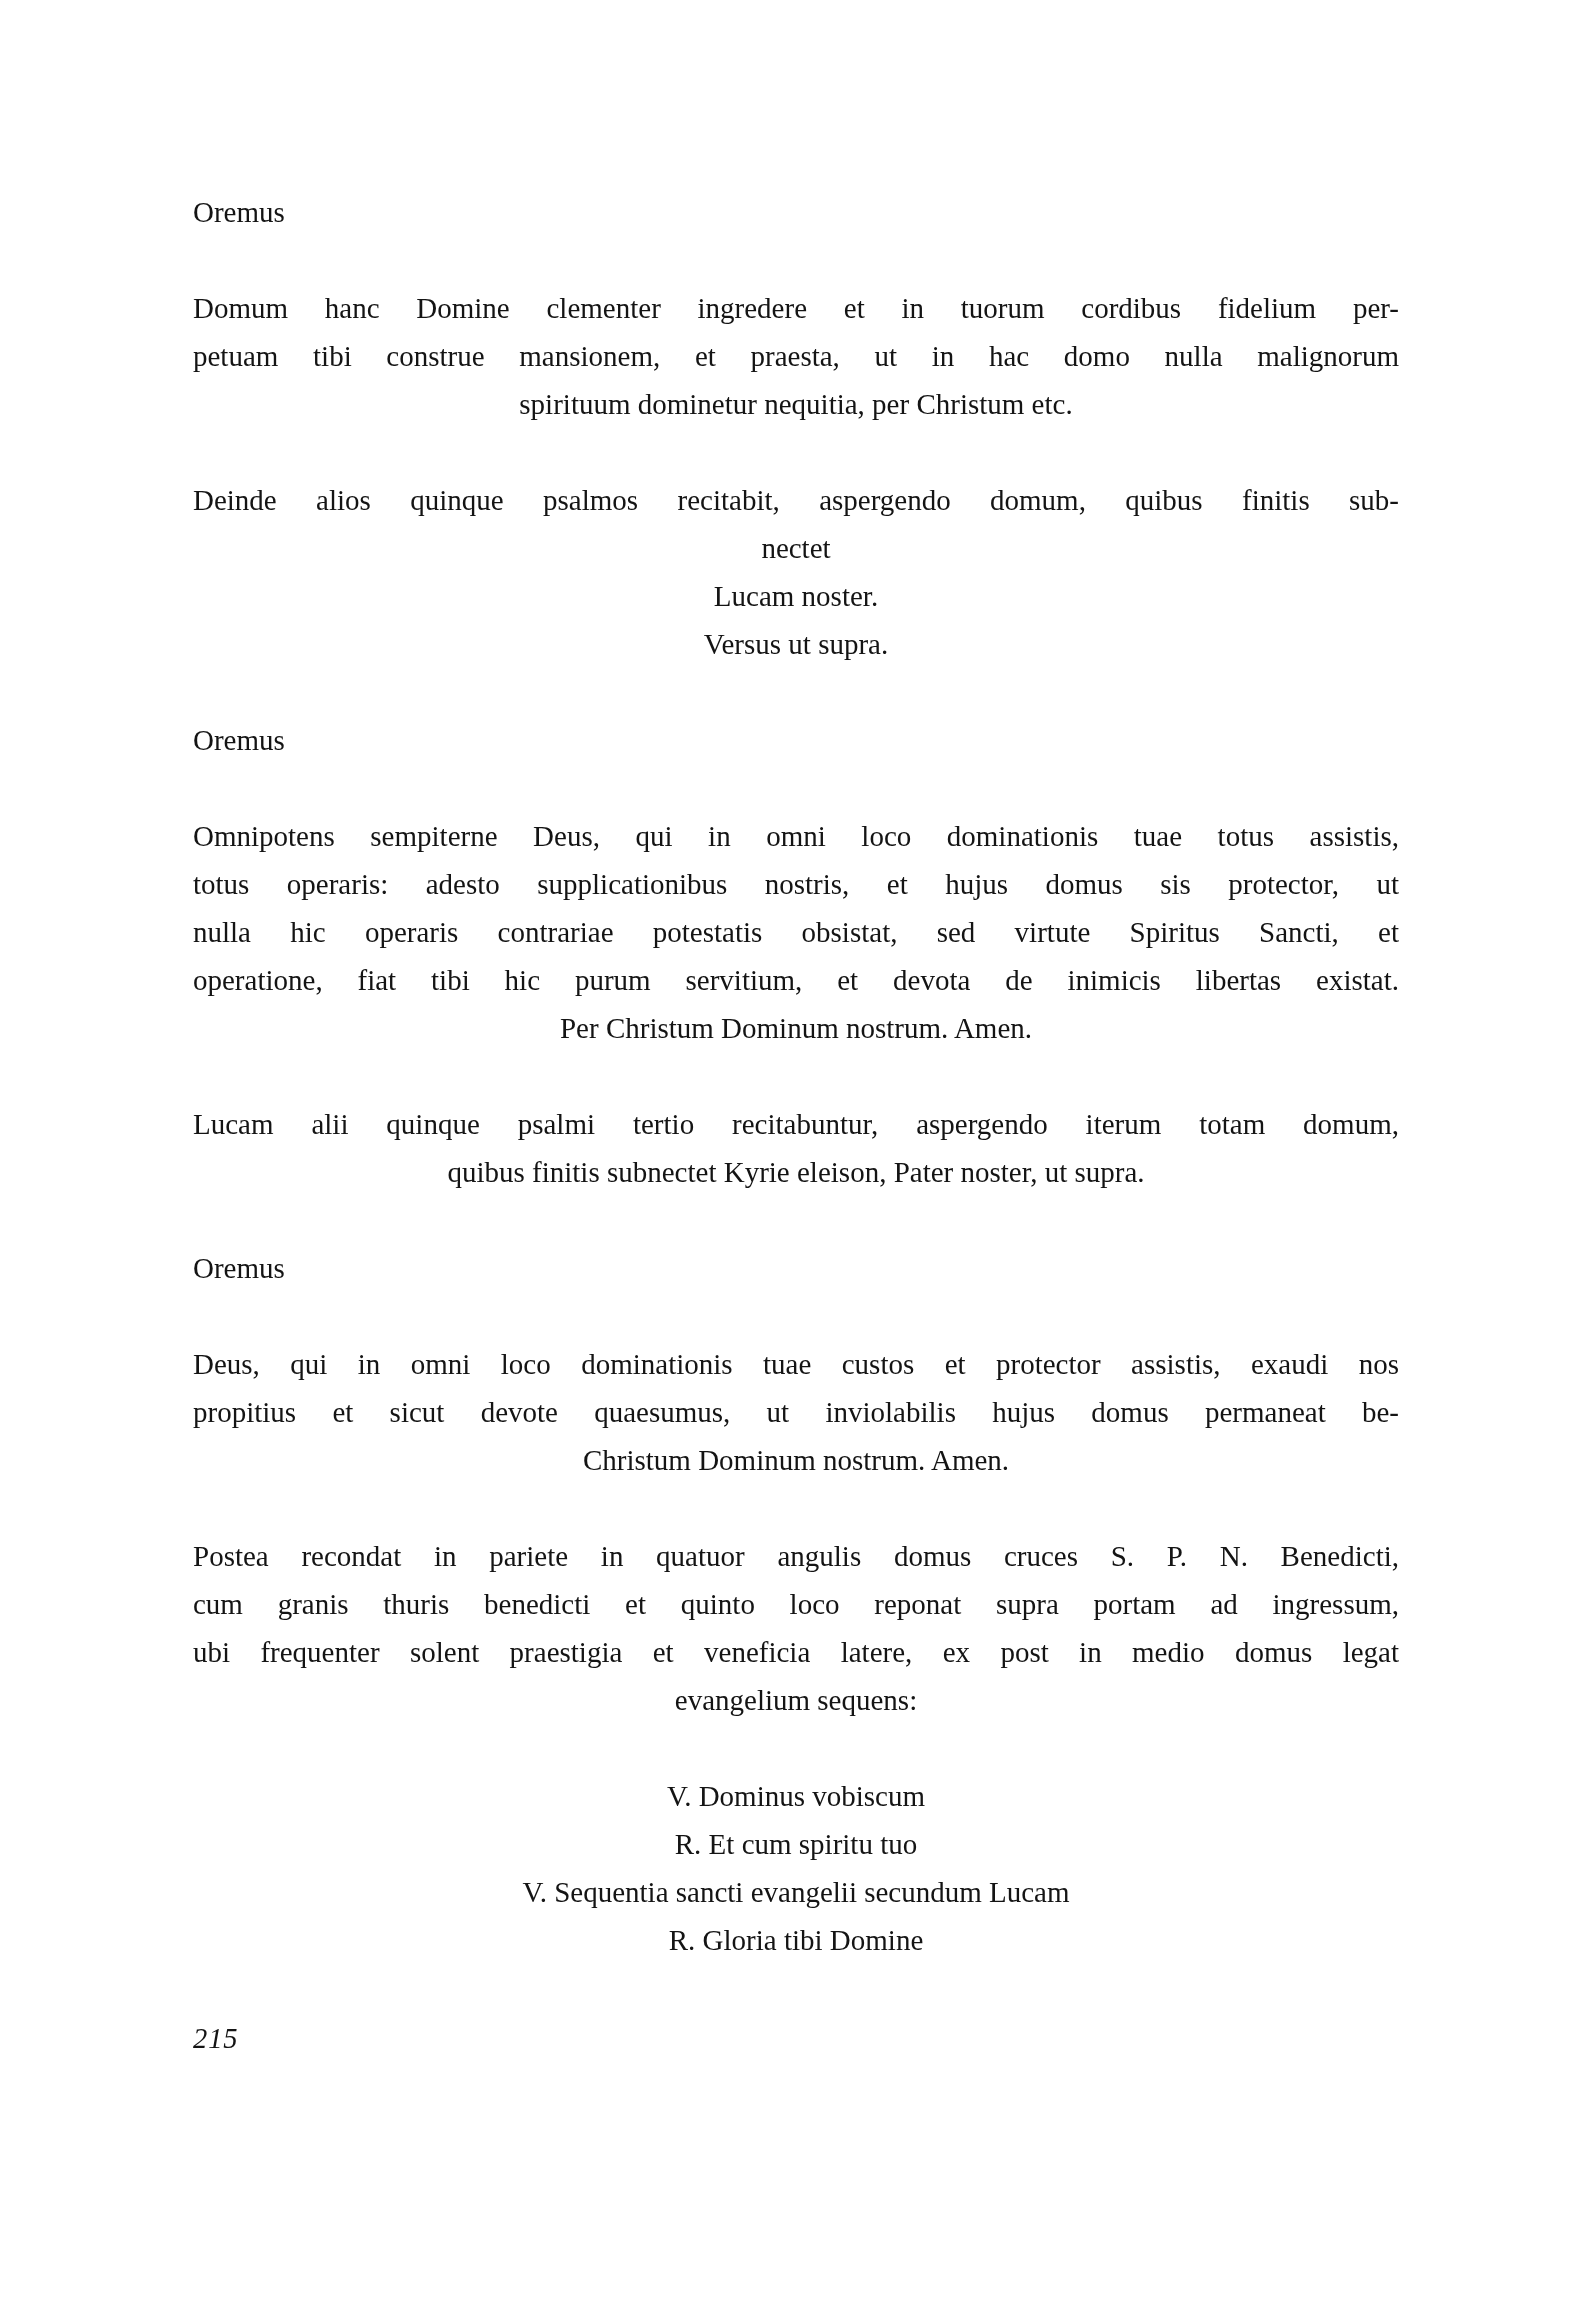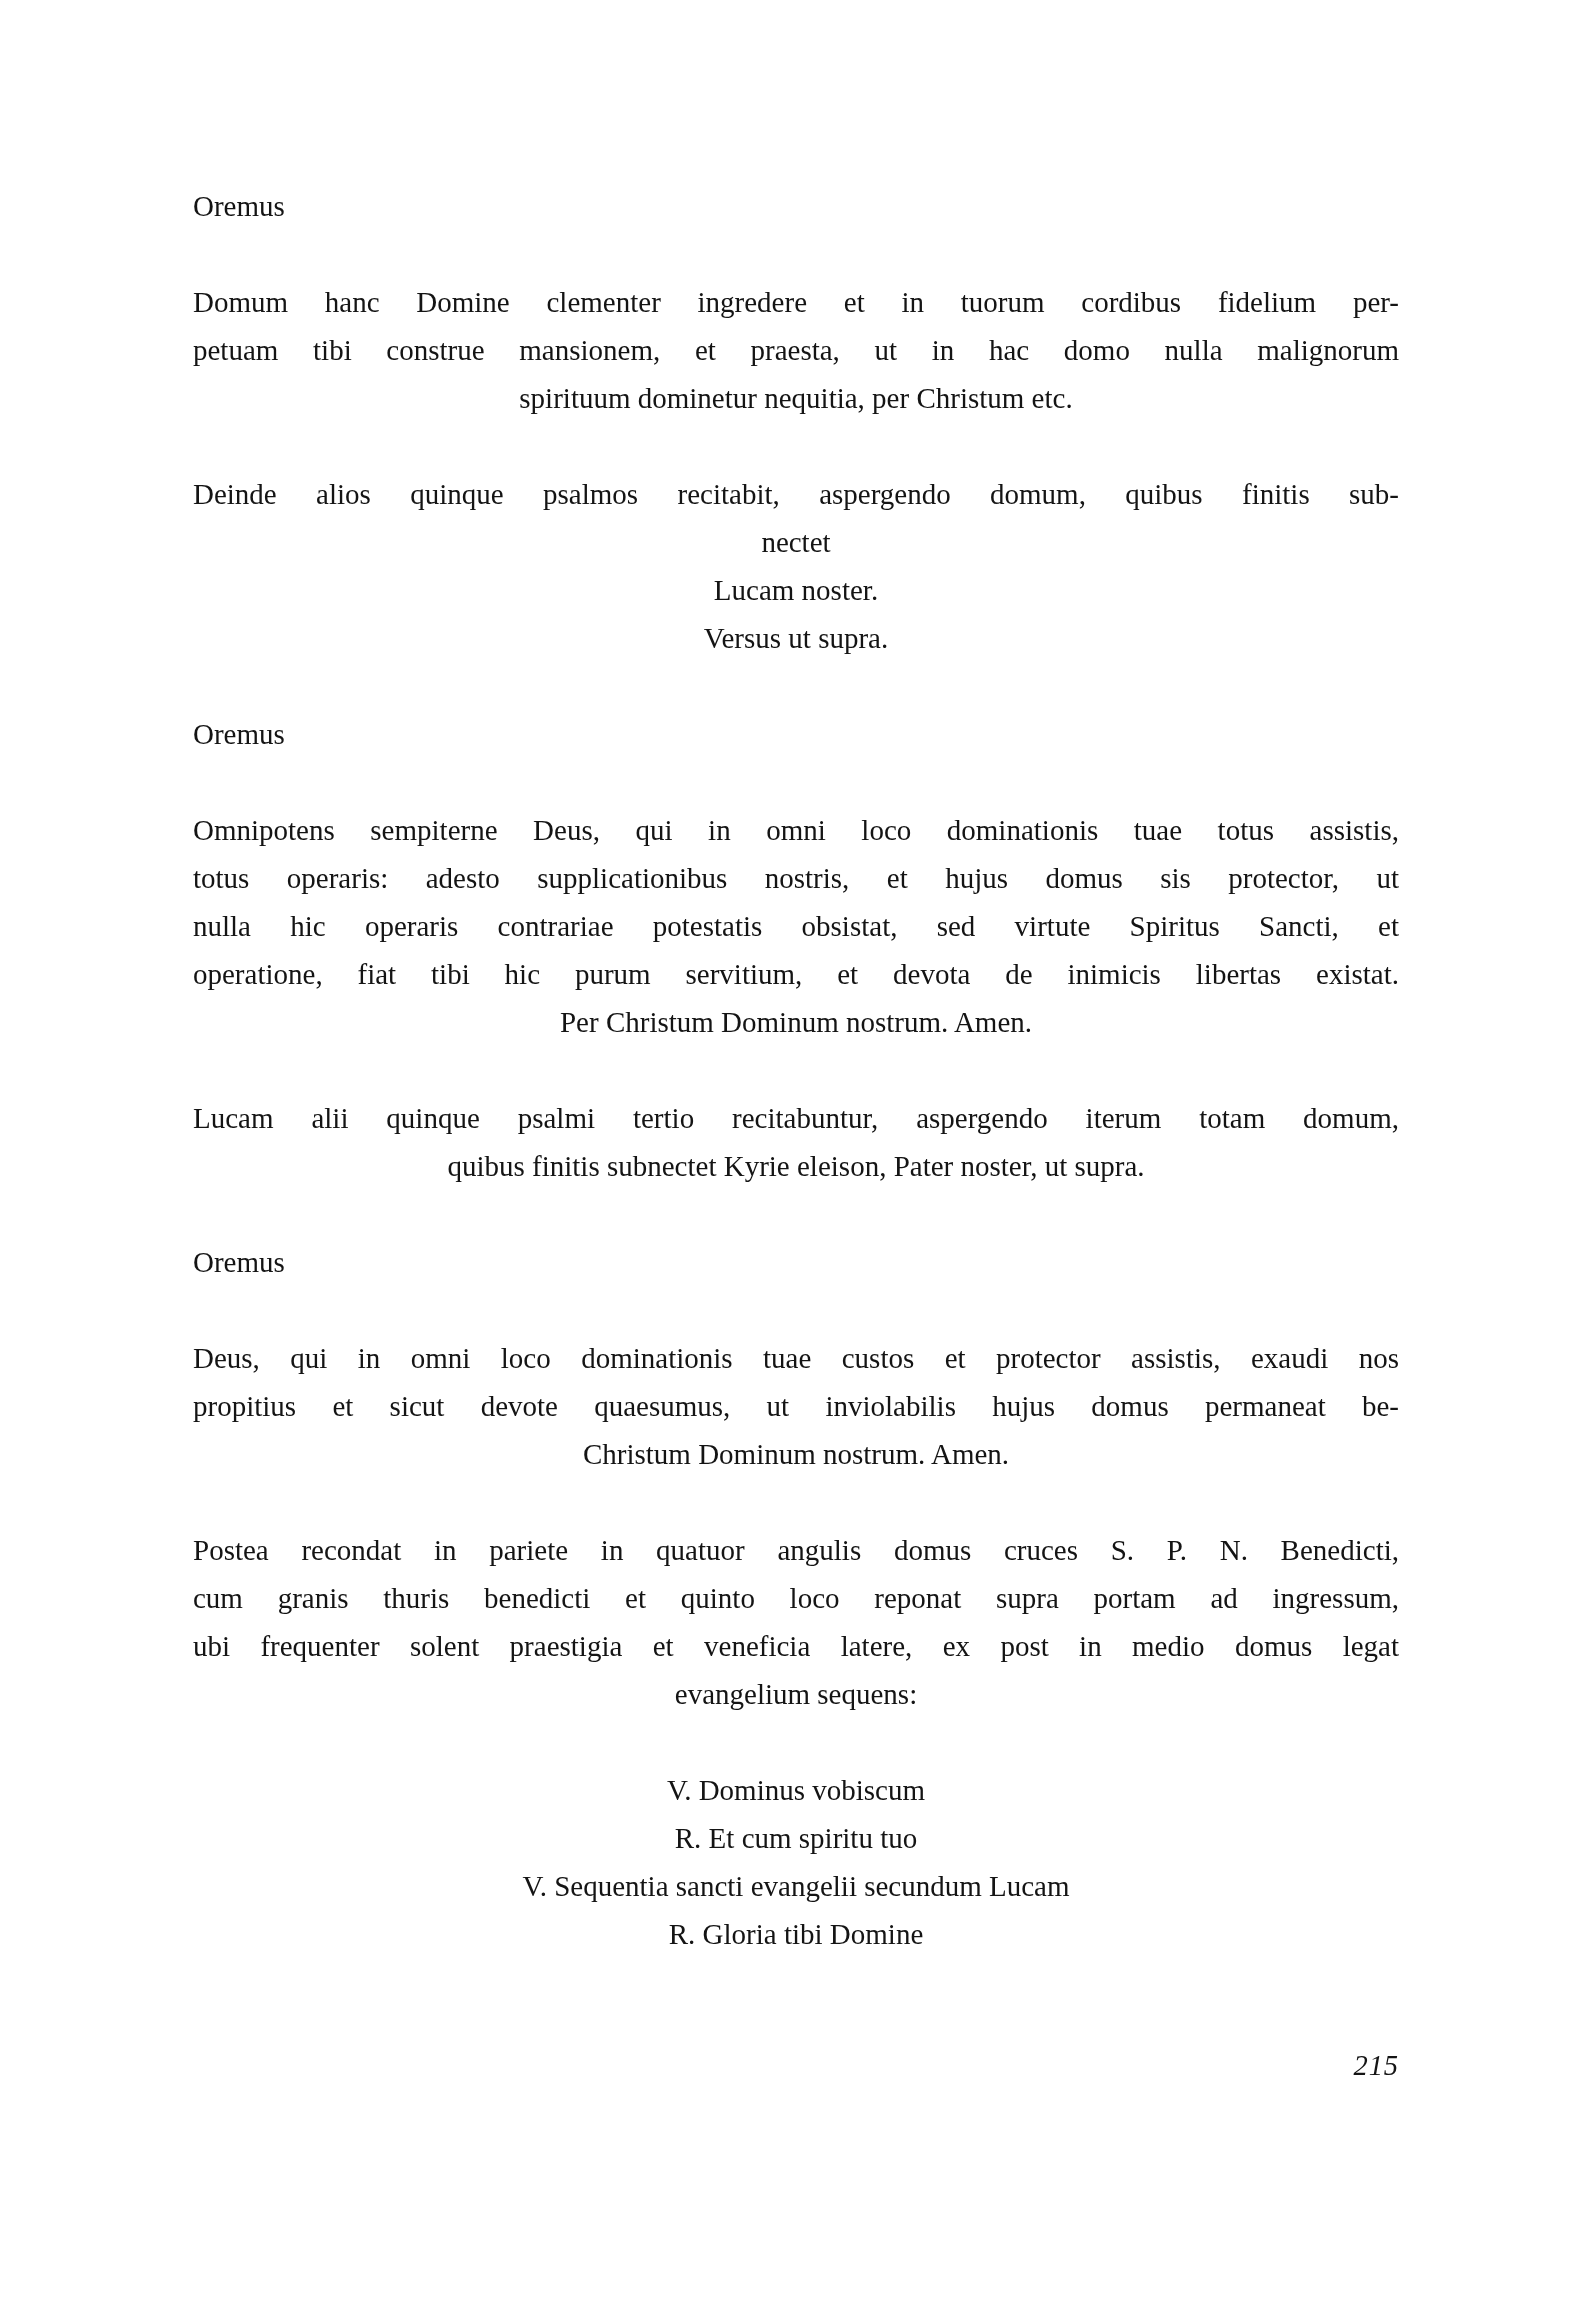--- a/index.html
+++ b/index.html
@@ -20,43 +20,43 @@
     left: 0;
     top: 0;
     width: 1591px;
     height: 2307px;
     background: #ffffff;
     overflow: hidden;
   }
   .text-column {
     position: absolute;
     left: 193px;
-    top: 182px;
+    top: 188px;
     width: 1206px;
   }
   .block {
     margin: 0 0 48px 0;
   }
   .line {
     font-size: 29px;
     line-height: 48px;
     text-align: center;
     white-space: normal;
   }
   .line.just {
     text-align: justify;
     text-align-last: justify;
   }
   .heading .line {
     text-align: left;
   }
   .page-footer {
-    margin-top: 90px;
+    margin-top: 57px;
     width: 1206px;
-    text-align: right;
+    text-align: left;
   }
   .page-number {
     display: inline-block;
     font-size: 28.5px;
     line-height: 35px;
     font-style: italic;
     letter-spacing: 0.9px;
     color: #141414;
   }
 </style>

